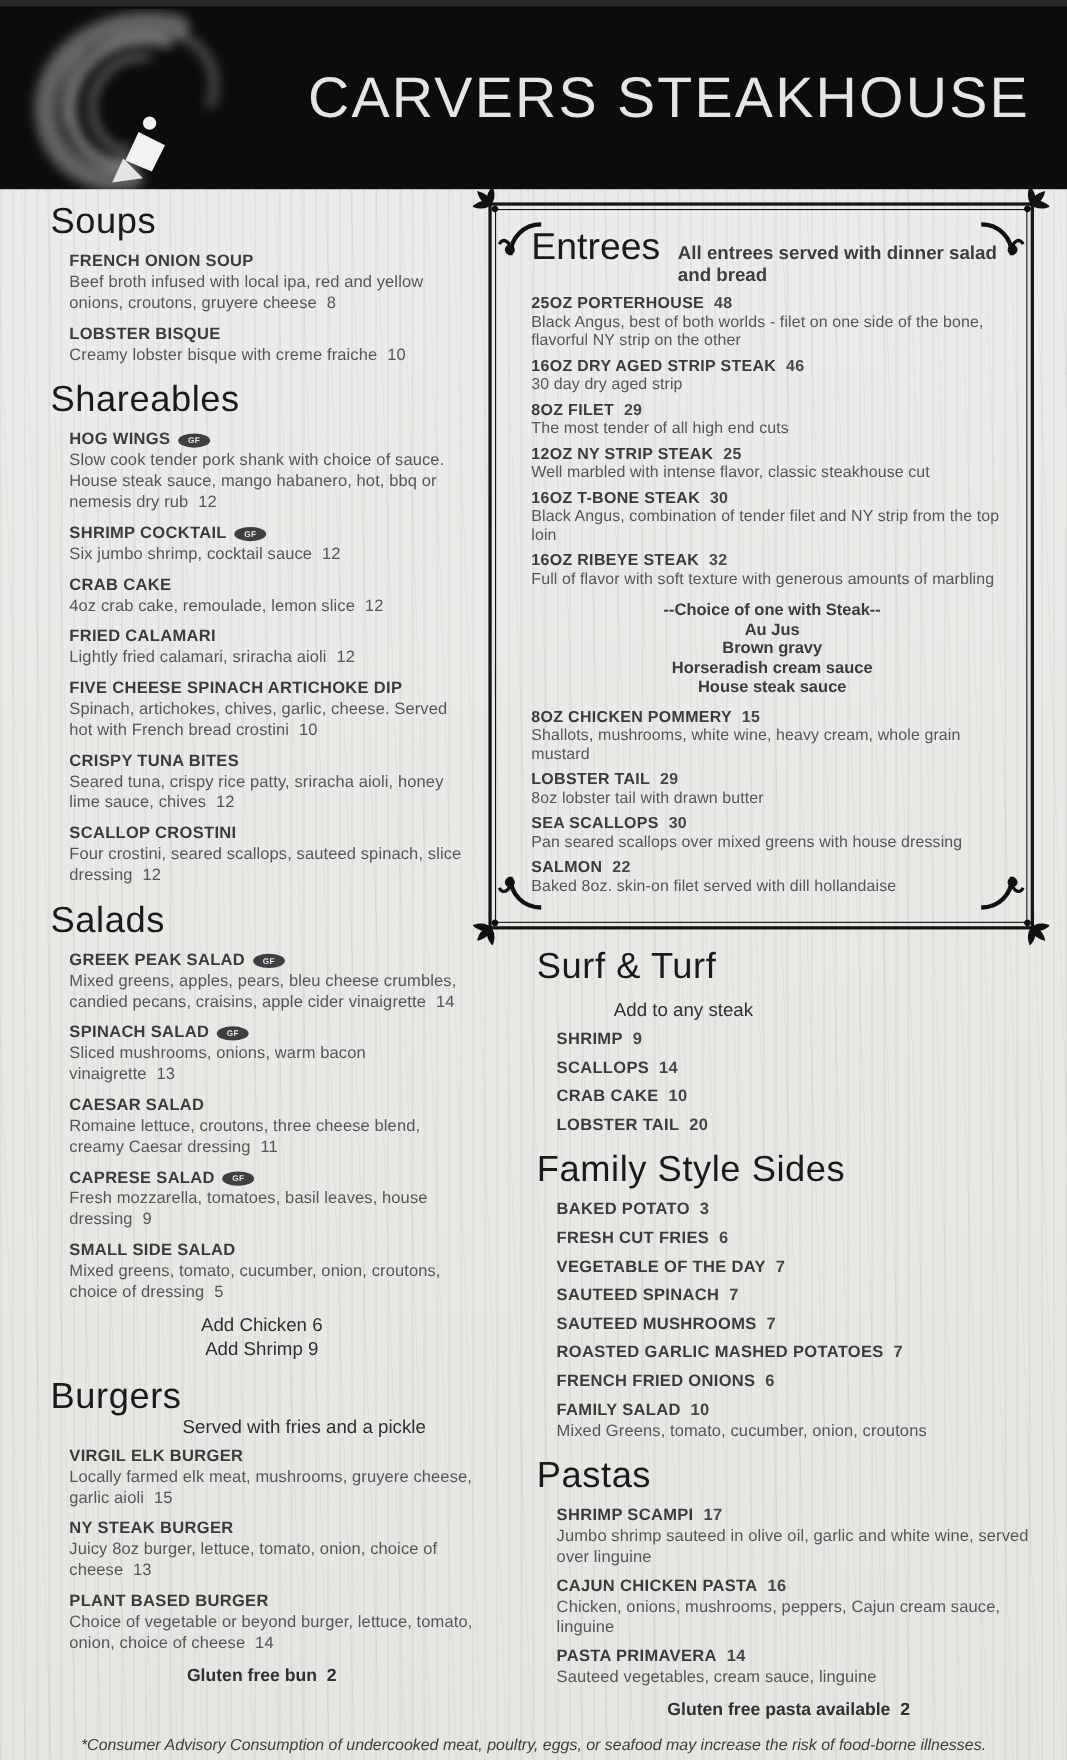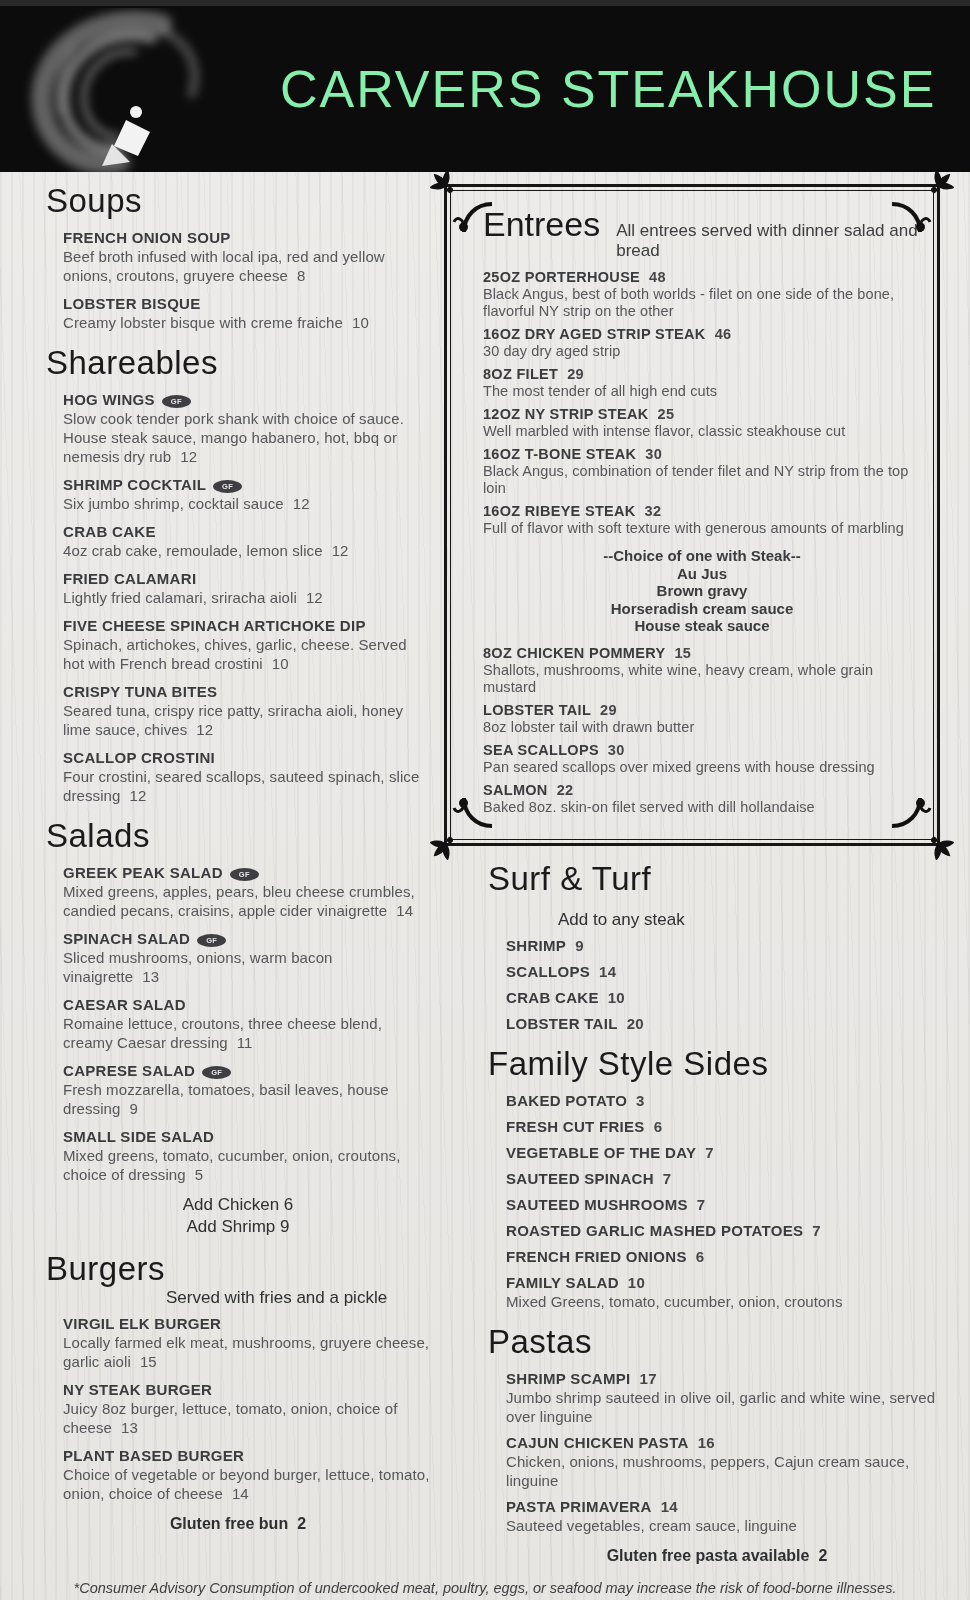--- a/index.html
+++ b/index.html
@@ -16,21 +16,21 @@
   }
 
   
   .hdr {
     height:172px; background:#0c0c0c; position:relative;
     display:flex; align-items:center; flex:none;
     border-top:6px solid #2a2a2a;
   }
   .hdr .logo { position:absolute; left:14px; top:2px; }
   .hdr h1 {
-    margin-left:280px; color:#86efac; font-weight:400;
+    margin-left:280px; color:#e5e5e5; font-weight:400;
     font-size:52px; letter-spacing:2px; white-space:nowrap;
   }
 
   
   .content { flex:1; display:flex; padding:8px 24px 0 46px;justify-content:center; }
   .col-left  { width:398px; flex:none; padding-right:14px; }
   .col-right { flex:1; min-width:0; }
 
   h2.sec {
     font-size:33px; font-weight:400; color:#1a1a1c;
@@ -66,21 +66,21 @@
   }
   .frame::before { content:""; position:absolute; inset:3px; border:1.5px solid #161616; pointer-events:none; }
   .orn { position:absolute; width:64px; height:64px; }
   .orn.tl { left:-17px; top:-17px; }
   .orn.tr { right:-17px; top:-17px; transform:scaleX(-1); }
   .orn.bl { left:-17px; bottom:-17px; transform:scaleY(-1); }
   .orn.br { right:-17px; bottom:-17px; transform:rotate(180deg); }
 
   .frame .titlerow { display:flex; align-items:baseline; gap:16px; margin-bottom:8px; }
   .frame .titlerow h2 { font-size:34px; font-weight:400; color:#1a1a1c; }
-  .frame .titlerow .sub { font-size:17px; color:#3c3d40; }
+  .frame .titlerow .sub { font-size:17px; color:#3c3d40;font-weight:bold; }
 
   .frame .item { margin:0 0 6px 0; }
   .frame .iname { font-size:14.5px; line-height:17px; }
   .frame .idesc { font-size:14.5px; line-height:17px; }
 
   .choice { text-align:center; margin:10px 0 10px 0; }
   .choice div { font-size:15px; font-weight:700; color:#3a3b3e; line-height:17.5px; }
 
   
   .col-right .plain { margin-left:44px; }

